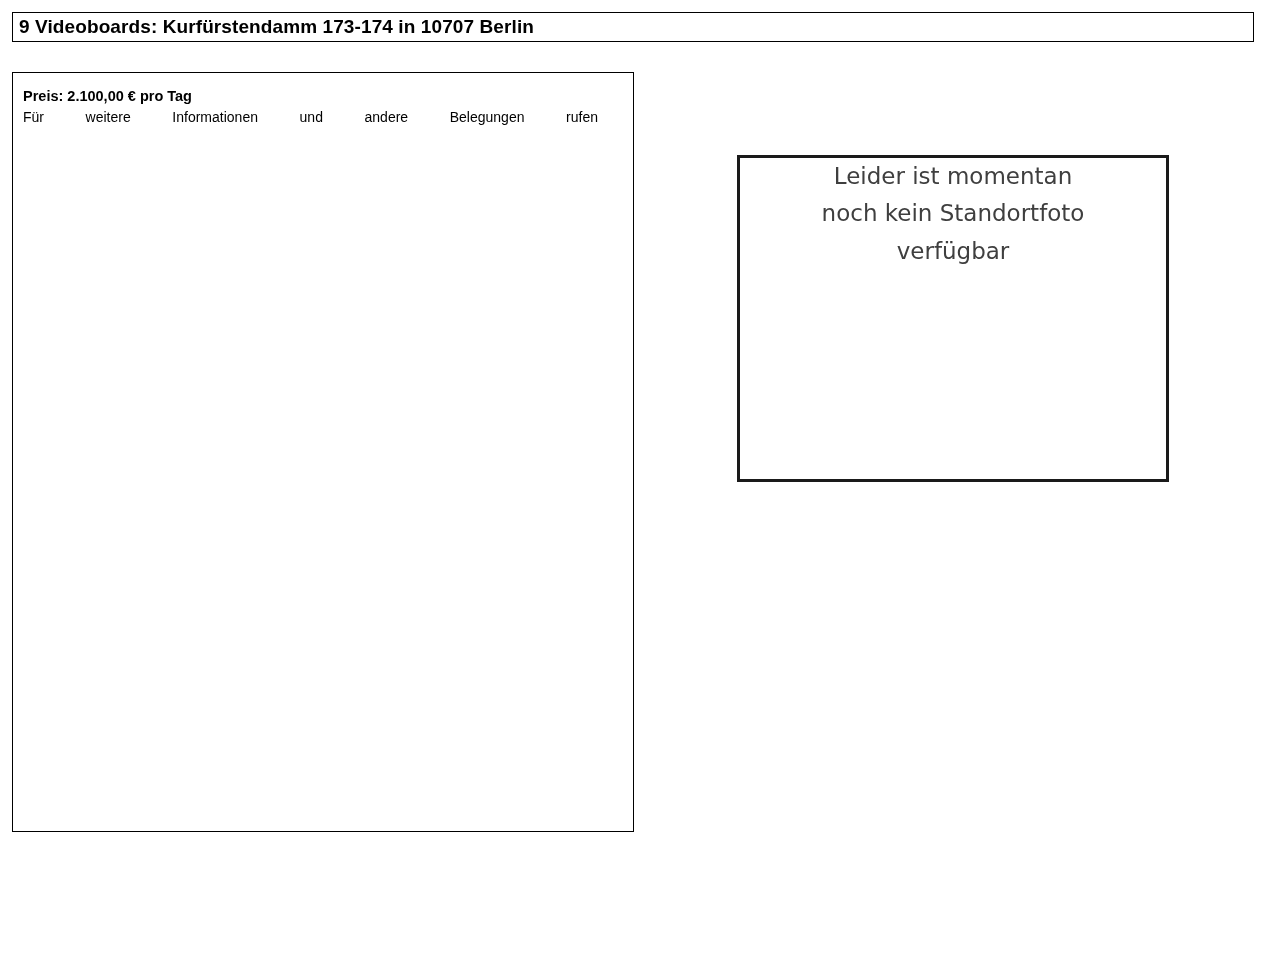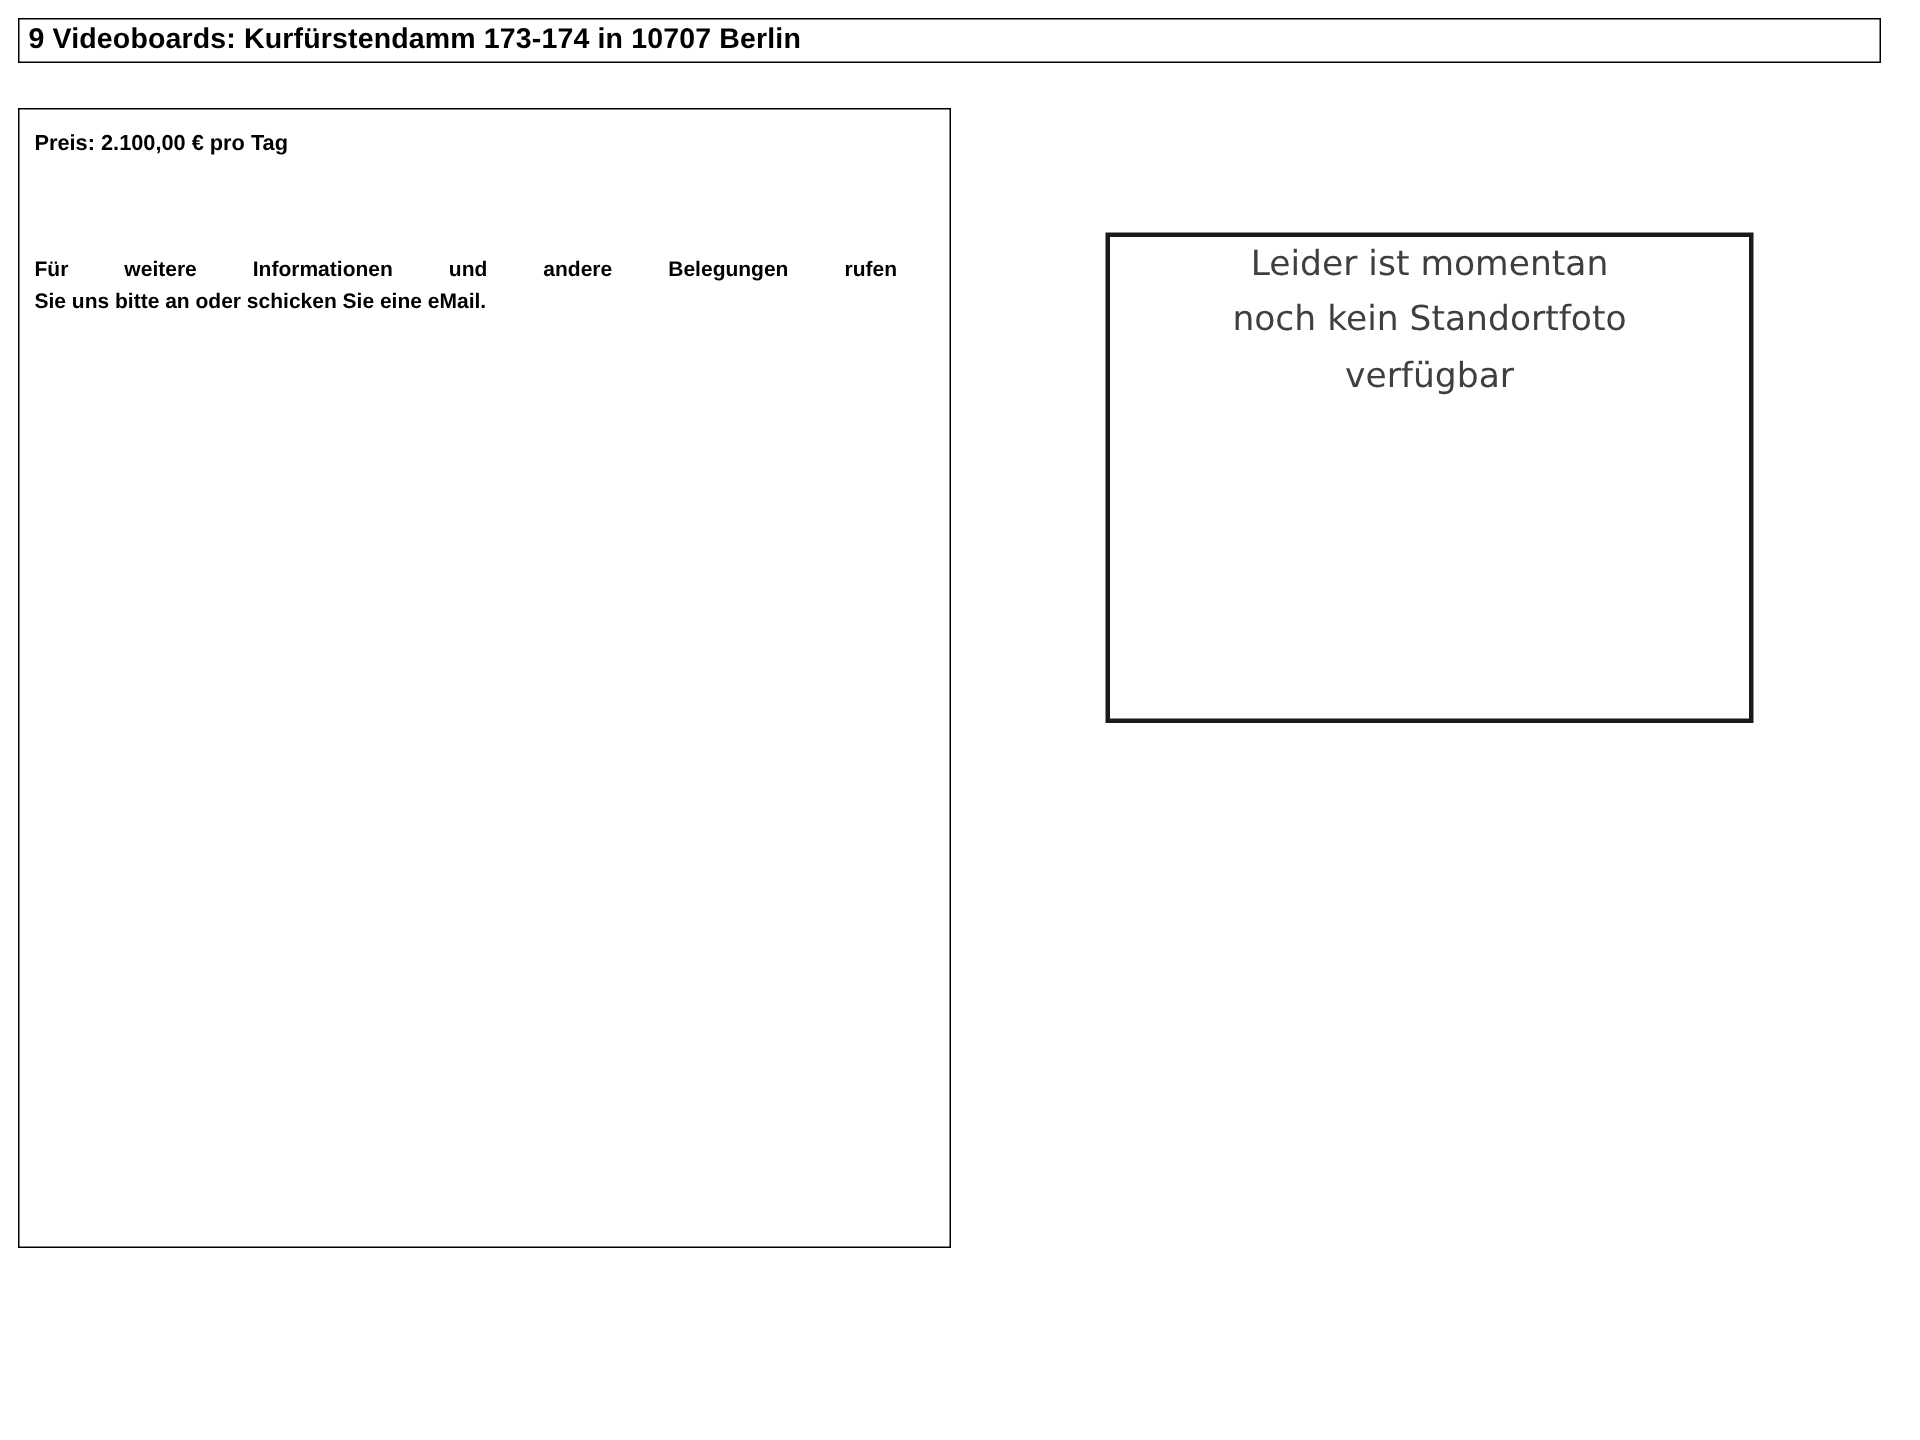--- a/index.html
+++ b/index.html
@@ -47,23 +47,22 @@
     box-sizing: border-box;
     padding: 12px 10px 14px 10px;
   }
   .price-line {
     font-size: 14.5px;
     font-weight: bold;
     line-height: 1.55;
     white-space: nowrap;
   }
   .contact-block {
-    margin-top: 62px;
     font-size: 14px;
-    font-weight: bold;
+    font-weight: normal;
     line-height: 1.5;
     width: 575px;
     text-align: justify;
   }
   .contact-block .line1 {
     text-align: justify;
     text-align-last: justify;
   }
   .contact-block .line2 {
     text-align: left;
@@ -95,21 +94,20 @@
 <body>
 
 <div class="header-box">
   <div class="header-title">9 Videoboards: Kurfürstendamm 173-174 in 10707 Berlin</div>
 </div>
 
 <div class="info-panel">
   <div class="price-line">Preis: 2.100,00 € pro Tag</div>
   <div class="contact-block">
     <div class="line1">Für weitere Informationen und andere Belegungen rufen</div>
-    <div class="line2">Sie uns bitte an oder schicken Sie eine eMail.</div>
   </div>
 </div>
 
 <div class="photo-box">
   <div class="photo-msg">
     <div>Leider ist momentan</div>
     <div>noch kein Standortfoto</div>
     <div>verfügbar</div>
   </div>
 </div>

